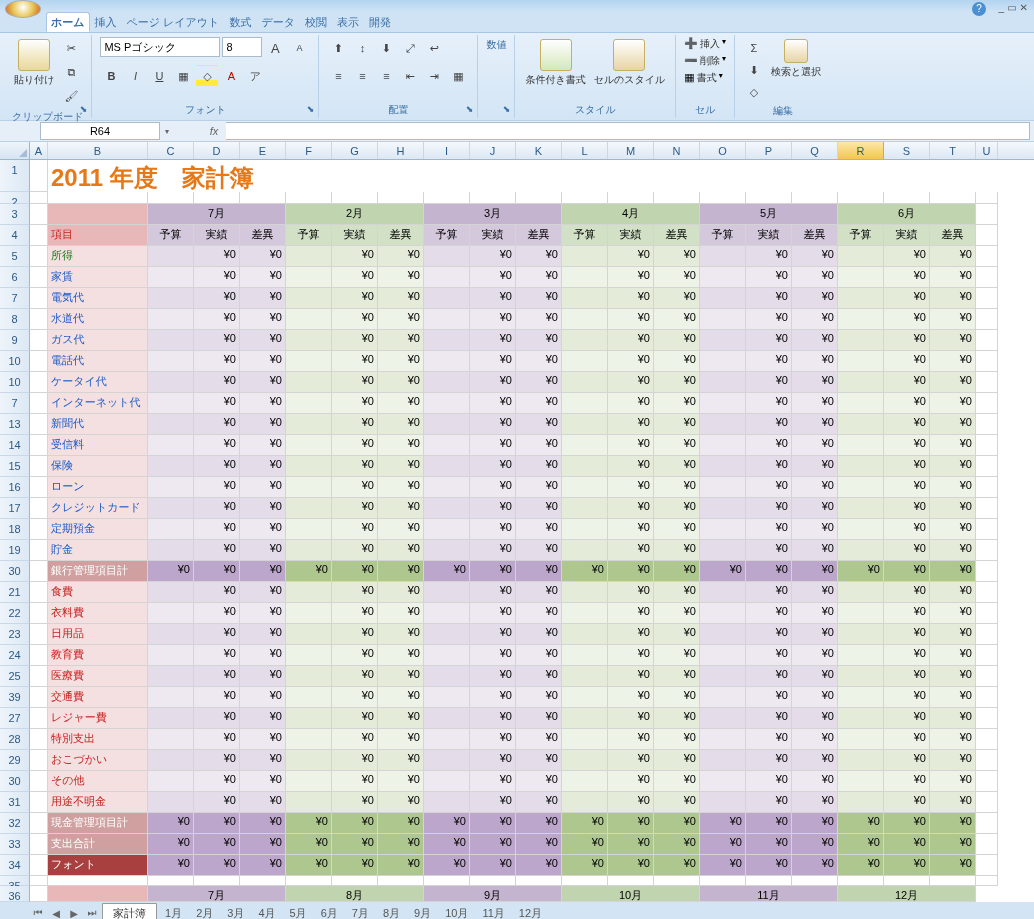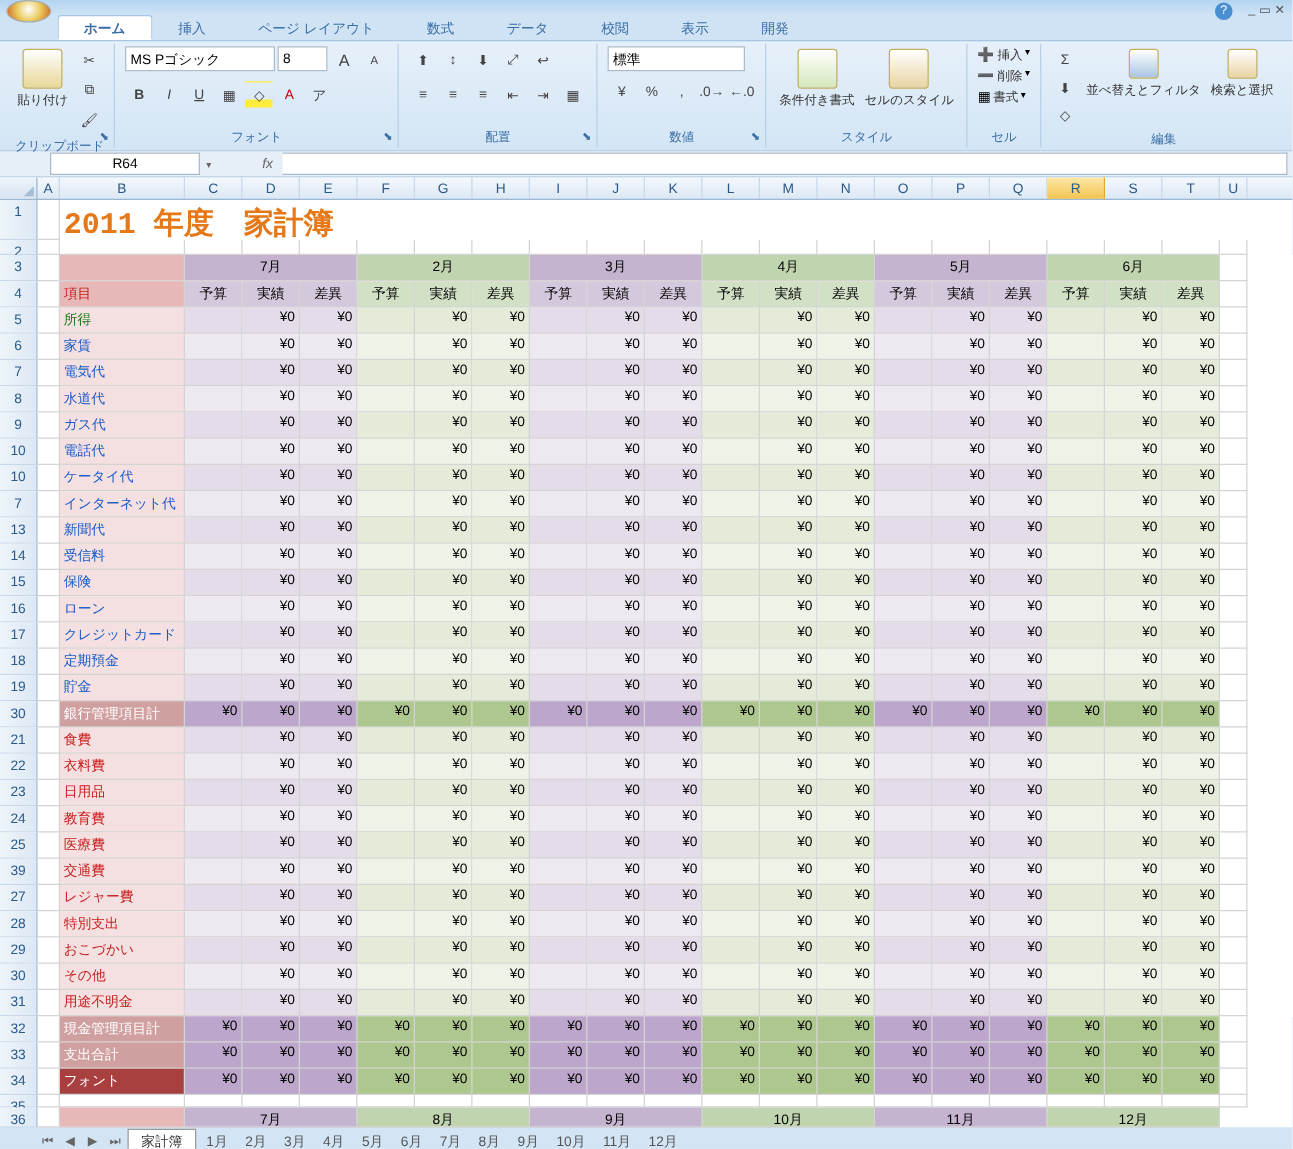--- a/index.html
+++ b/index.html
@@ -7,21 +7,21 @@
     
     
     .titlebar { height: 12px; background: linear-gradient(#b3d4f0, #cfe3f5); }
     .office-btn { position: absolute; left: 5px; top: 0px; width: 36px; height: 18px; background: radial-gradient(circle at 50% 40%, #fff, #e8c85a, #cc5e23); border-radius: 50%; border: 1px solid #aaa; }
     .qat { position: absolute; left: 46px; top: 2px; display: flex; gap: 4px; }
     .help-icon { position: absolute; right: 48px; top: 2px; width: 14px; height: 14px; background: #4a8fd1; border-radius: 50%; color: #fff; font-size: 10px; text-align: center; line-height: 14px; }
     .win-controls { position: absolute; right: 6px; top: 2px; display: flex; gap: 3px; font-size: 10px; color: #555; }
     
     
     .tabs { display: flex; height: 20px; margin-left: 46px; }
-    .tab { padding: 2px 20px; font-size: 11px; color: #3b6ea5; cursor: pointer; border: 1px solid transparent; }
+    .tab { padding: 2px 4px; font-size: 11px; color: #3b6ea5; cursor: pointer; border: 1px solid transparent; }
     .tab.active { background: #fff; border: 1px solid #a8c5e3; border-bottom: 1px solid #fff; border-radius: 3px 3px 0 0; color: #3b6ea5; font-weight: bold; }
     
     
     .ribbon { background: linear-gradient(#e6f0fa, #d3e5f5); border-top: 1px solid #a8c5e3; height: 88px; display: flex; padding: 2px 4px; }
     .ribbon-group { border-right: 1px solid #b8d0e8; padding: 2px 8px 0; display: flex; flex-direction: column; justify-content: space-between; position: relative; }
     .ribbon-group-label { text-align: center; font-size: 10px; color: #3b6ea5; padding: 1px 0; }
     .ribbon-content { flex: 1; display: flex; align-items: flex-start; gap: 4px; }
     .ribbon-big-btn { display: flex; flex-direction: column; align-items: center; gap: 2px; padding: 2px; cursor: pointer; font-size: 10px; color: #333; }
     .ribbon-icon-placeholder { width: 32px; height: 32px; background: linear-gradient(#fefefe, #e8d898); border: 1px solid #c4b060; border-radius: 3px; }
     .ribbon-small-row { display: flex; gap: 2px; margin-bottom: 2px; }
@@ -162,32 +162,20 @@
         <div class="ribbon-small-btn">⇤</div>
         <div class="ribbon-small-btn">⇥</div>
         <div class="ribbon-small-btn">▦</div>
       </div>
     </div>
     <div class="ribbon-group-label">配置</div>
     <div class="dialog-launcher">⬊</div>
   </div>
 
   <div class="ribbon-group">
-    <div class="ribbon-content" style="flex-direction:column;">
-      <div class="ribbon-small-row">
-        <input class="num-format-select" value="標準" style="">
-      </div>
-      <div class="ribbon-small-row">
-        <div class="ribbon-small-btn">¥</div>
-        <div class="ribbon-small-btn">%</div>
-        <div class="ribbon-small-btn">,</div>
-        <div class="ribbon-small-btn">.0→</div>
-        <div class="ribbon-small-btn">←.0</div>
-      </div>
-    </div>
     <div class="ribbon-group-label">数値</div>
     <div class="dialog-launcher">⬊</div>
   </div>
 
   <div class="ribbon-group">
     <div class="ribbon-content">
       <div class="ribbon-big-btn">
           <div class="ribbon-icon-placeholder" style="background:linear-gradient(#fff,#d4e7bb);"></div>
           <span class="menu-label">条件付き書式</span>
         </div>
@@ -220,24 +208,20 @@
     <div class="ribbon-group-label">セル</div>
   </div>
 
   <div class="ribbon-group" style="border-right:none;">
     <div class="ribbon-content">
       <div style="display:flex;flex-direction:column;">
         <div class="ribbon-small-btn">Σ</div>
         <div class="ribbon-small-btn">⬇</div>
         <div class="ribbon-small-btn">◇</div>
       </div>
-      <div class="ribbon-big-btn">
-          <div class="ribbon-icon-placeholder" style="width:24px;height:24px;background:linear-gradient(#fff,#a8c5e3);"></div>
-          <span class="menu-label">並べ替えとフィルタ</span>
-        </div>
       <div class="ribbon-big-btn">
           <div class="ribbon-icon-placeholder" style="width:24px;height:24px;background:linear-gradient(#fff,#e8d4a4);"></div>
           <span class="menu-label">検索と選択</span>
         </div>
     </div>
     <div class="ribbon-group-label">編集</div>
   </div>
 </div>
 
 <div class="formula-row">
@@ -269,21 +253,21 @@
     <div class="colhdr sel" style="width: 46px;">R</div>
     <div class="colhdr" style="width: 46px;">S</div>
     <div class="colhdr" style="width: 46px;">T</div>
     <div class="colhdr" style="width: 22px;">U</div>
   </div>
 
 <div class="grid" id="grid">
     <div class="row" style="height: 32px;">
       <div class="rowhdr">1</div>
       <div class="cell " style="width: 18px;"></div>
-      <div class="cell title-text" style="width: 500px; border: none; font-family: Liberation Mono, monospace;">2011 年度　家計簿</div>
+      <div class="cell title-text" style="width: 500px; border: none;">2011 年度　家計簿</div>
     </div>
     <div class="row" style="height: 12px;">
       <div class="rowhdr">2</div>
       <div class="cell " style="width: 18px;"></div>
       <div class="cell " style="width: 100px;"></div>
       <div class="cell " style="width: 46px;"></div>
       <div class="cell " style="width: 46px;"></div>
       <div class="cell " style="width: 46px;"></div>
       <div class="cell " style="width: 46px;"></div>
       <div class="cell " style="width: 46px;"></div>

